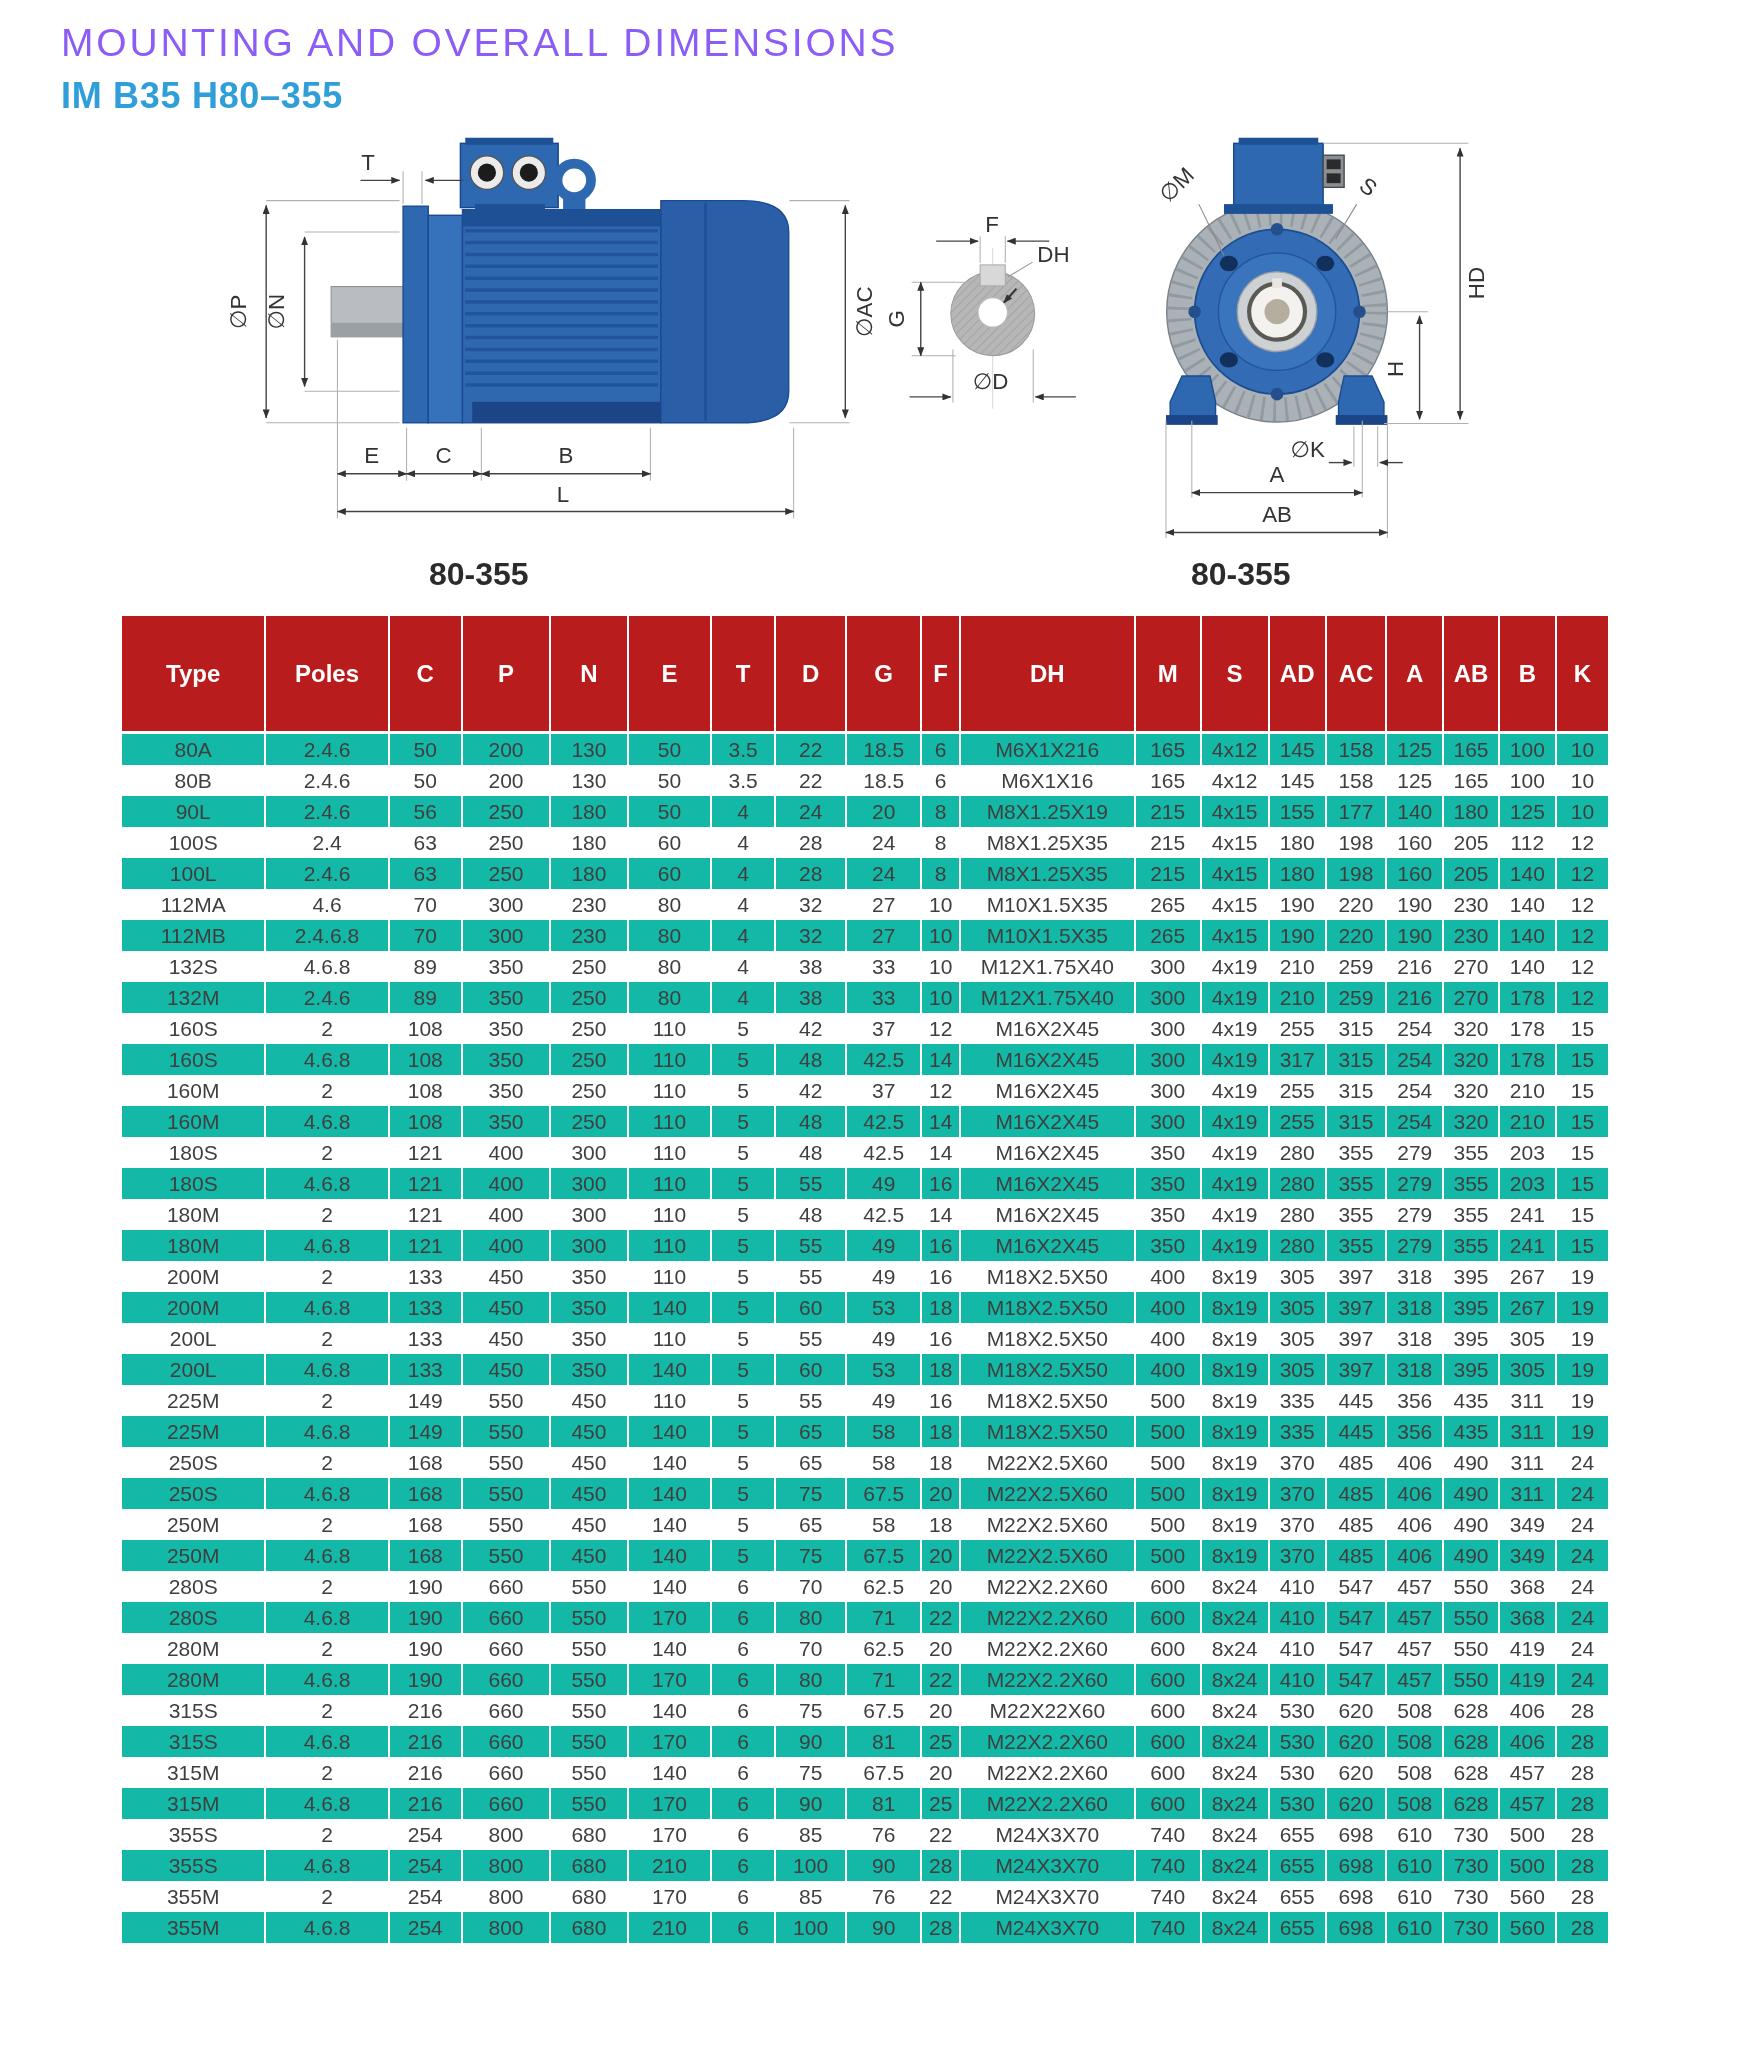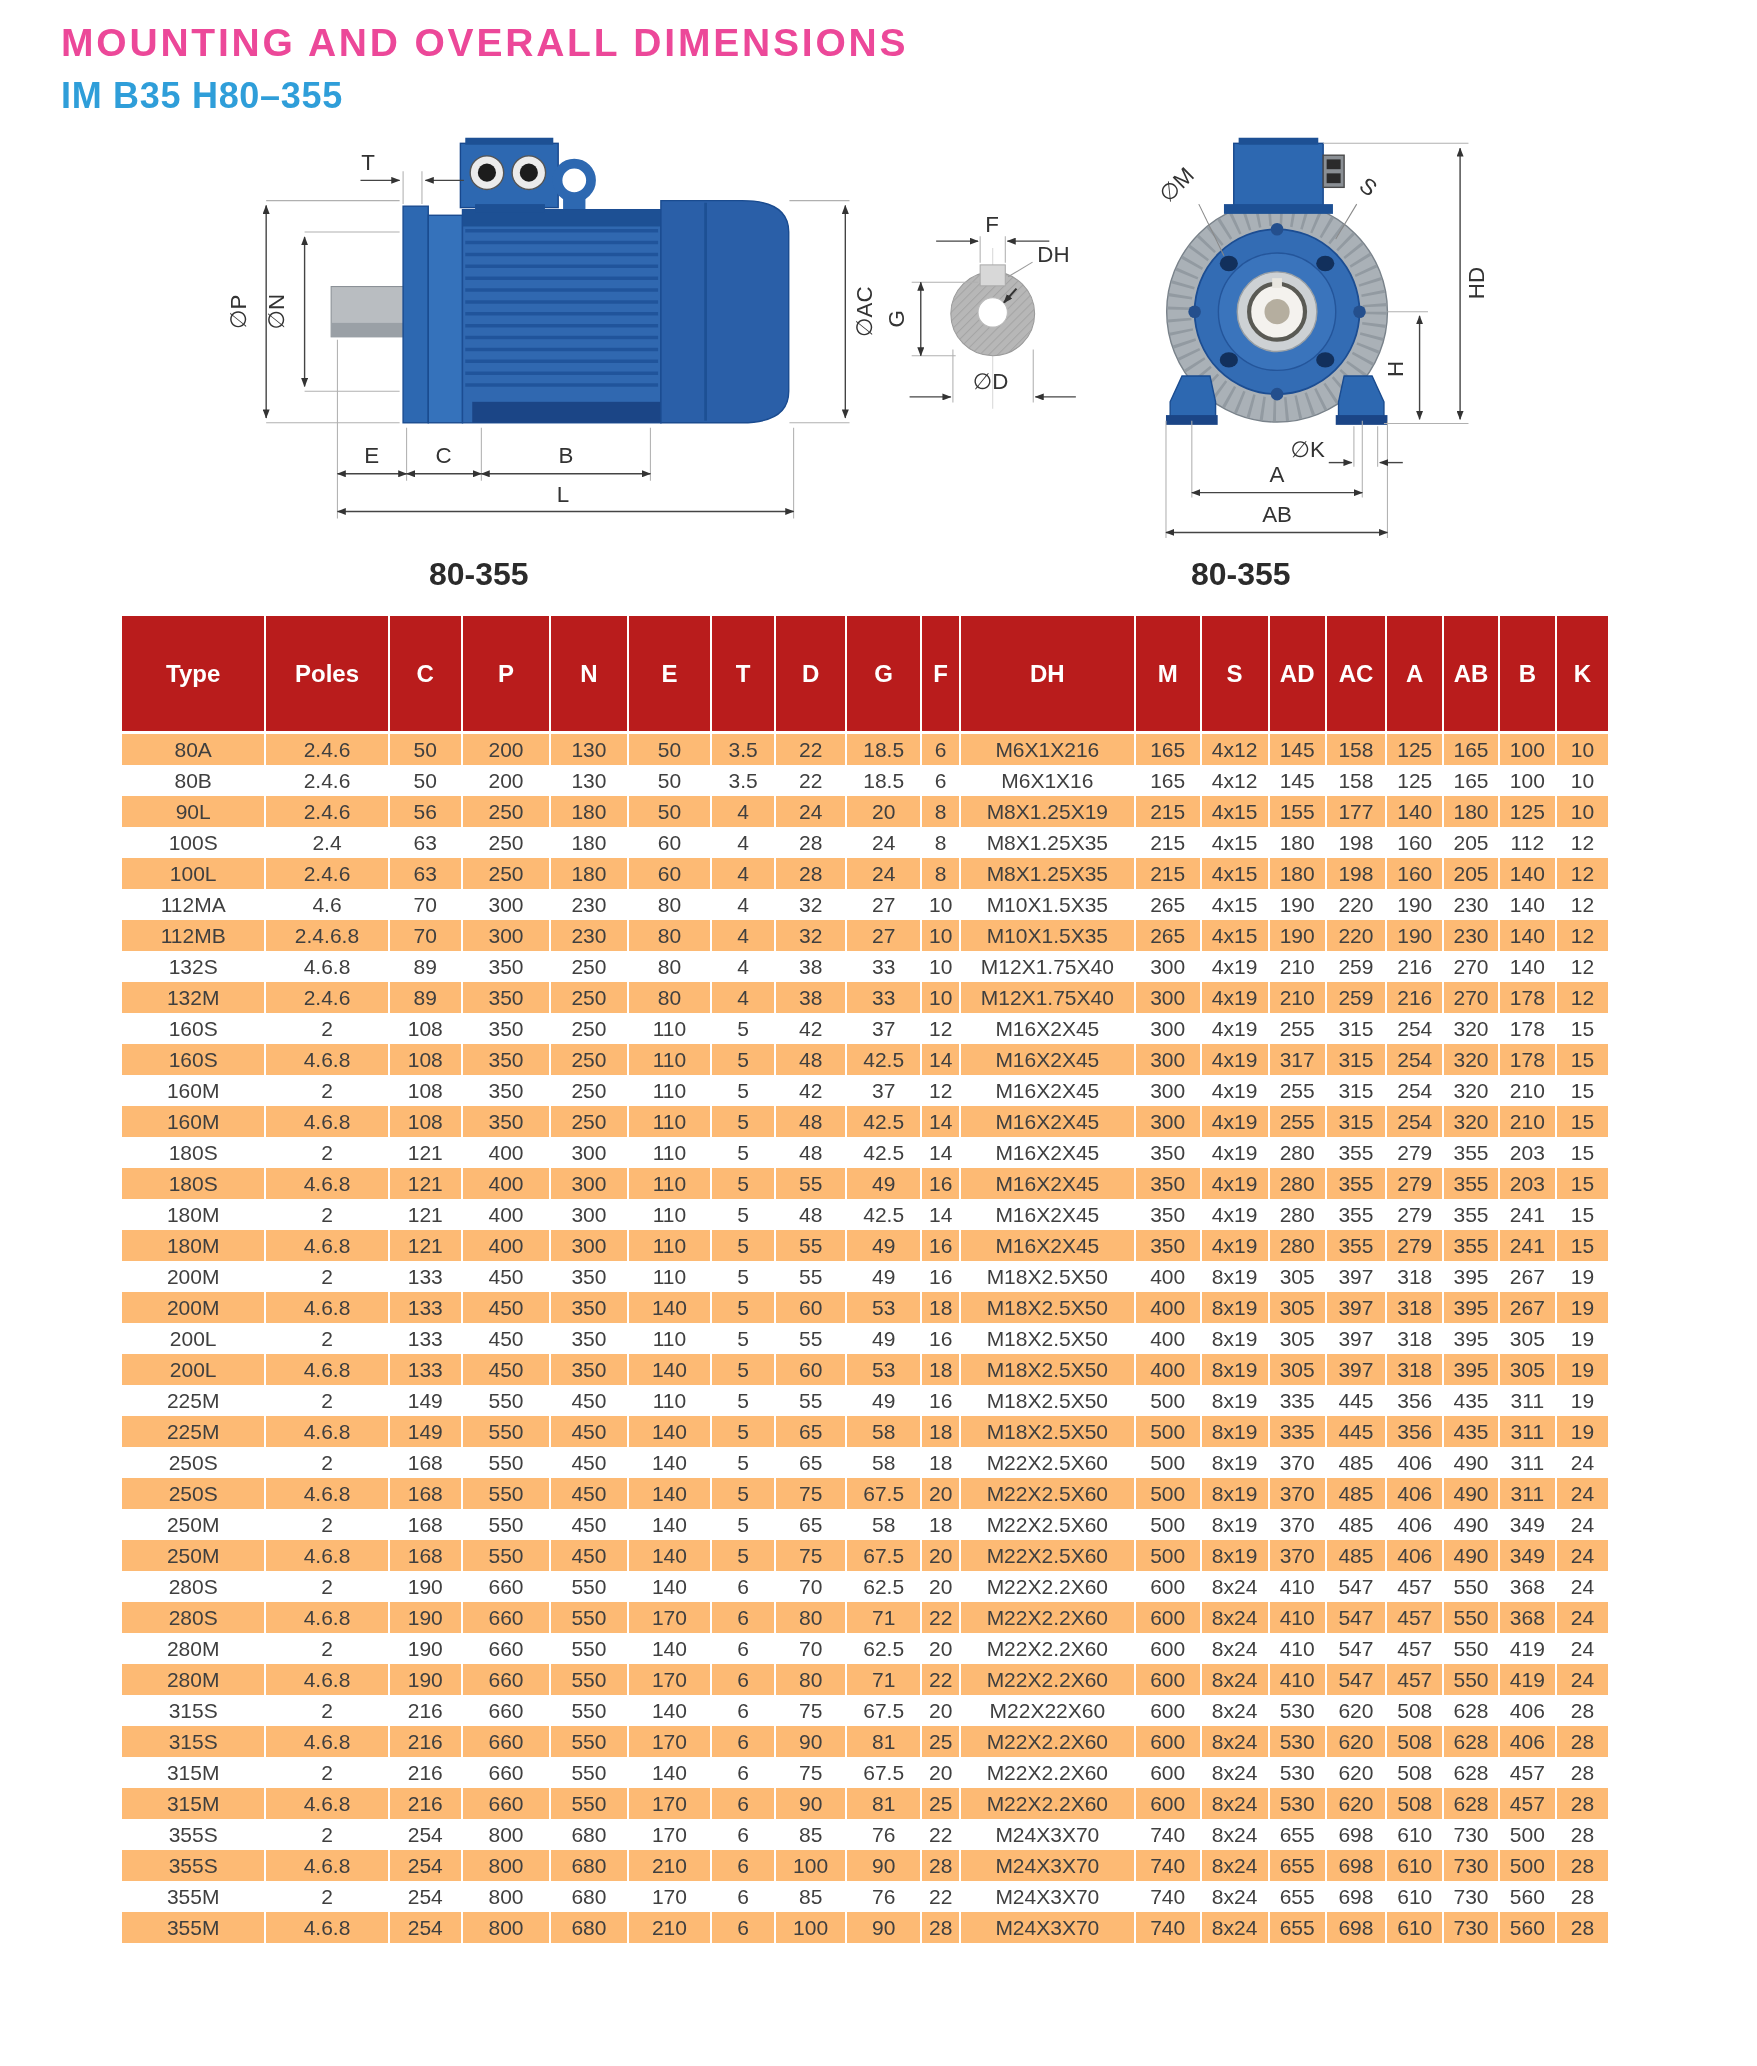--- a/index.html
+++ b/index.html
@@ -1,22 +1,22 @@
 <!DOCTYPE html>
 <html style="font-size:11.2px"><head>
 <meta charset="utf-8">
 <style>
   html,body{margin:0;padding:0;}
   body{
     width:1757px;height:2066px;position:relative;background:#ffffff;
     font-family:"Liberation Sans", sans-serif;overflow:hidden;
   }
   .page-title{
-    position:absolute;left:61px;top:21px;font-size:39px;font-weight:bold;
-    color:#ec4899;letter-spacing:2.8px;white-space:nowrap;
+    position:absolute;left:61px;top:21px;font-size:39px;font-weight:normal;
+    color:#8b5cf6;letter-spacing:2.8px;white-space:nowrap;
   }
   .page-subtitle{
     position:absolute;left:61px;top:75px;font-size:36px;font-weight:bold;
     color:#2f9ed9;letter-spacing:0.7px;white-space:nowrap;
   }
   .drawings{position:absolute;left:0;top:0;width:1757px;height:615px;}
   .caption{
     position:absolute;top:556px;width:210px;text-align:left;
     font-size:32px;font-weight:bold;color:#2b2b2b;
   }
@@ -30,21 +30,21 @@
     background:#b91c1c;color:#ffffff;height:115px;font-size:24px;font-weight:bold;
     text-align:center;vertical-align:middle;border-right:2.1px solid #ffffff;
     border-bottom:3.5px solid #ffffff;padding:0;
   }
   .dims-table th:last-child{border-right:none;}
   .dims-table td{
     height:31px;font-size:21px;color:#3f3f3f;text-align:center;vertical-align:middle;
     border-right:2.1px solid #ffffff;padding:0;white-space:nowrap;
   }
   .dims-table td:last-child{border-right:none;}
-  .dims-table tr.g{background:#fdba74;margin-left:36px;}
+  .dims-table tr.g{background:#14b8a6;margin-left:36px;}
   svg text{font-family:"Liberation Sans", sans-serif;}
   .dimlab{font-size:32px;fill:#333333;}
 </style>
 </head>
 <body>
 
 <div class="page-title">MOUNTING AND OVERALL DIMENSIONS</div>
 <div class="page-subtitle">IM B35  H80–355</div>
 
 <svg class="drawings" viewBox="0 0 2515 880" xmlns="http://www.w3.org/2000/svg">

